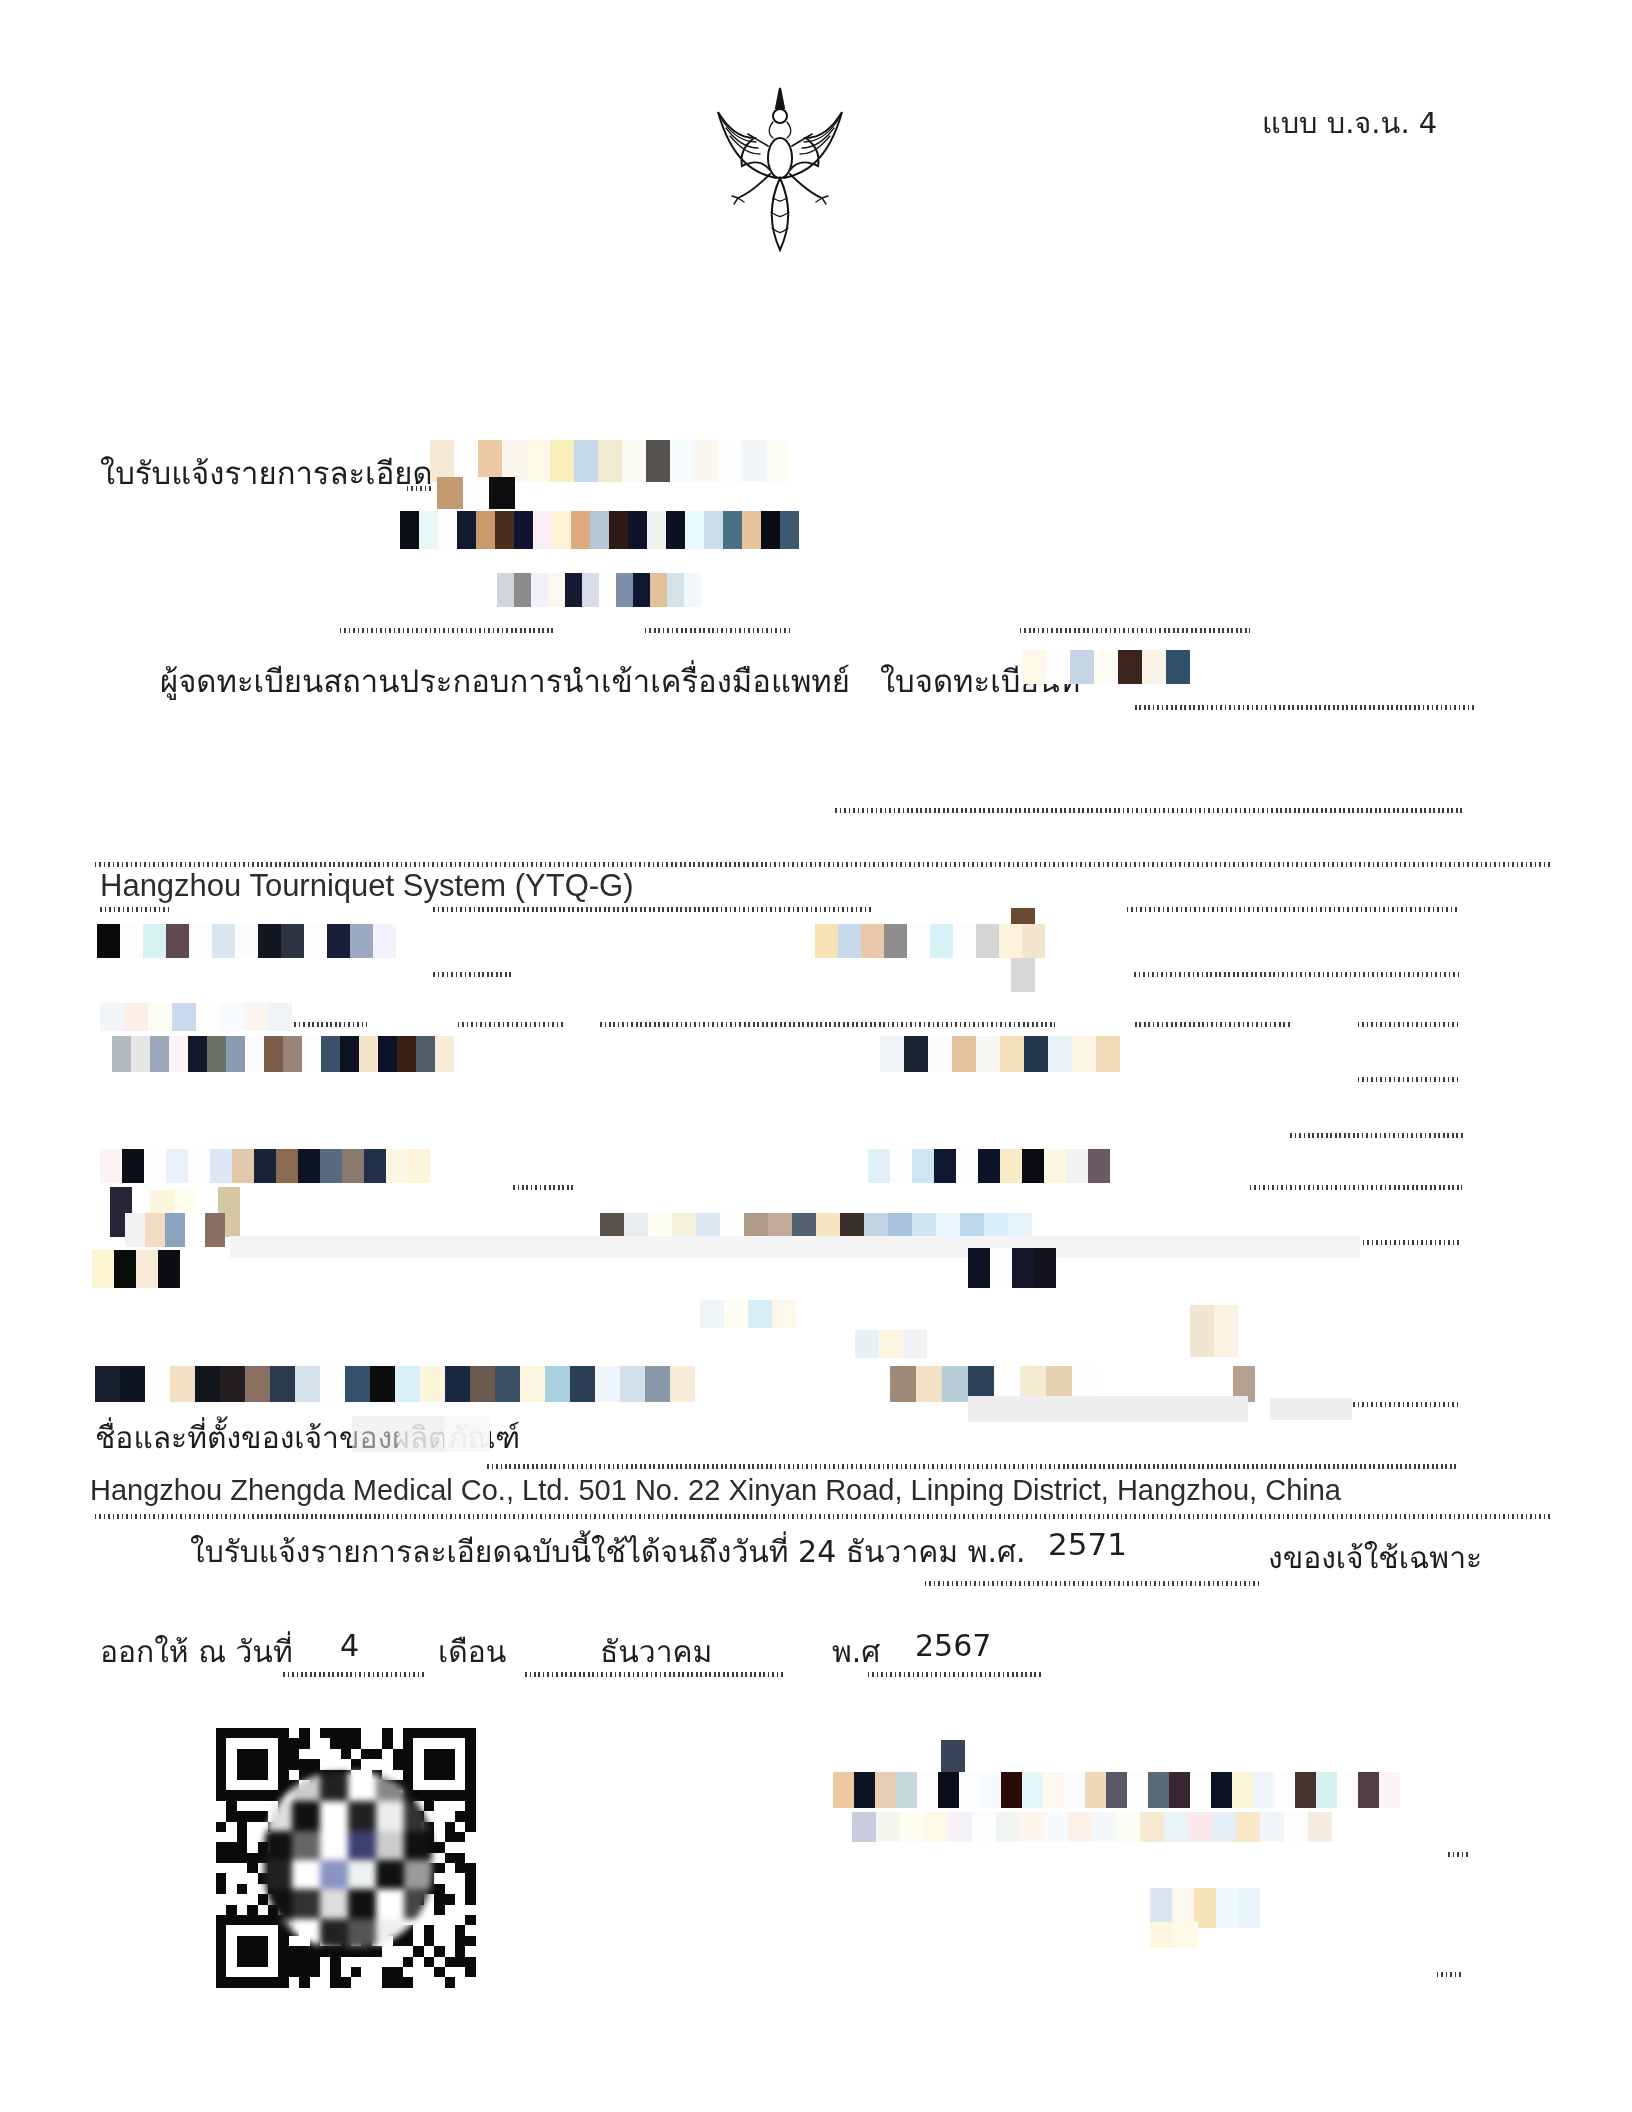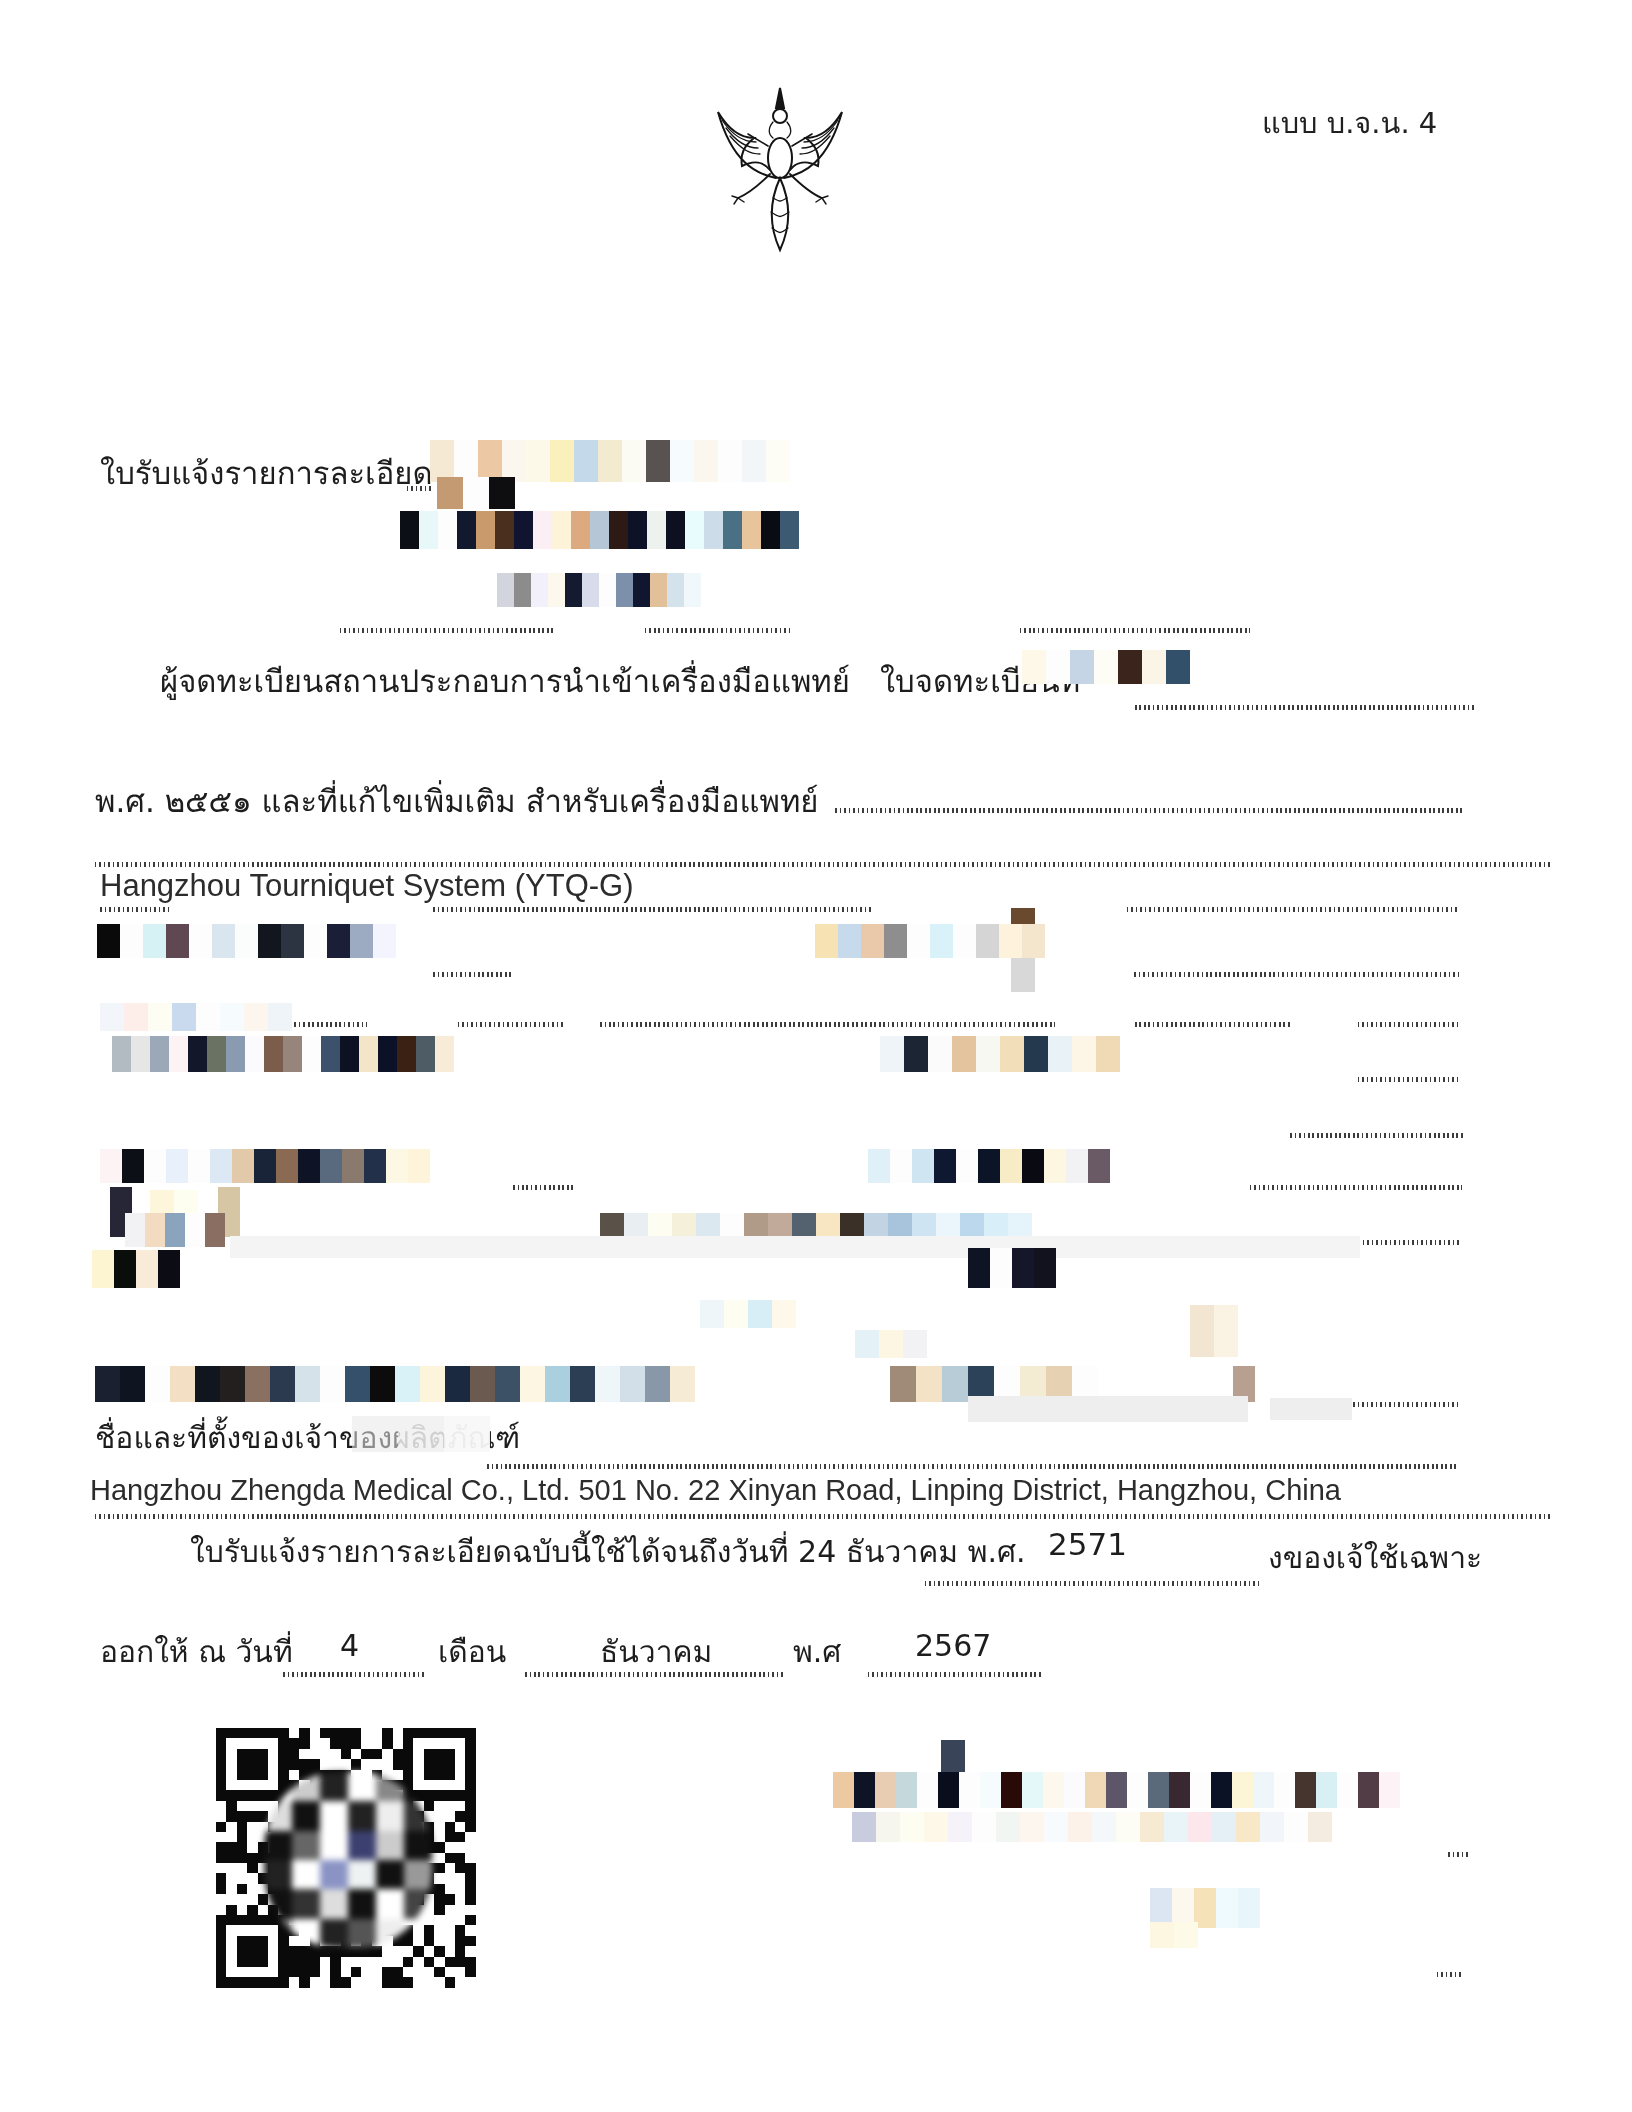--- a/index.html
+++ b/index.html
@@ -55,36 +55,35 @@
     </svg>
   </div>
 
 
   <div class="abs t31" style="left:100px;top:448px;">ใบรับแจ้งรายการละเอียดที่</div>
 
   <div class="abs t31" style="left:160px;top:656px;">
     <span>ผู้จดทะเบียนสถานประกอบการนำเข้าเครื่องมือแพทย์</span><span class="gap"></span><span>ใบจดทะเบียนที่</span>
   </div>
 
-  <div class="abs t31" style="left:95px;top:776px;">พ.ศ. ๒๕๕๑ และที่แก้ไขเพิ่มเติม  สำหรับเครื่องมือแพทย์</div>
 
   <div class="abs t31 latin" style="left:100px;top:868px;">Hangzhou Tourniquet System (YTQ-G)</div>
 
   <div class="abs t30" style="left:95px;top:1414px;">ชื่อและที่ตั้งของเจ้าของผลิตภัณฑ์</div>
   <div class="abs t29 latin center-line" style="left:90px;top:1474px;width:1452px;">Hangzhou Zhengda Medical Co., Ltd. 501 No. 22 Xinyan Road, Linping District, Hangzhou, China</div>
 
   <div class="abs t30" style="left:190px;top:1528px;">ใบรับแจ้งรายการละเอียดฉบับนี้ใช้ได้จนถึงวันที่ 24 ธันวาคม  พ.ศ.</div>
   <div class="abs t31" style="left:1048px;top:1526px;">2571</div>
   <div class="abs t30" style="left:1268px;top:1534px;">งของเจ้ใช้เฉพาะ</div>
 
   <div class="abs t30" style="left:100px;top:1628px;">ออกให้ ณ วันที่</div>
   <div class="abs t30" style="left:340px;top:1628px;">4</div>
   <div class="abs t30" style="left:438px;top:1628px;">เดือน</div>
   <div class="abs t30" style="left:600px;top:1628px;">ธันวาคม</div>
-  <div class="abs t30" style="left:793px;top:1628px;">พ.ศ</div>
+  <div class="abs t30" style="left:832px;top:1628px;">พ.ศ</div>
   <div class="abs t30" style="left:915px;top:1628px;">2567</div>
 
   <div class="qr" style="left: 216px; top: 1728px; width: 260px; height: 260px; grid-template-columns: repeat(25, 10.4px); grid-template-rows: repeat(25, 10.4px);">
       <b class="k"></b>
       <b class="k"></b>
       <b class="k"></b>
       <b class="k"></b>
       <b class="k"></b>
       <b class="k"></b>
       <b class="k"></b>

